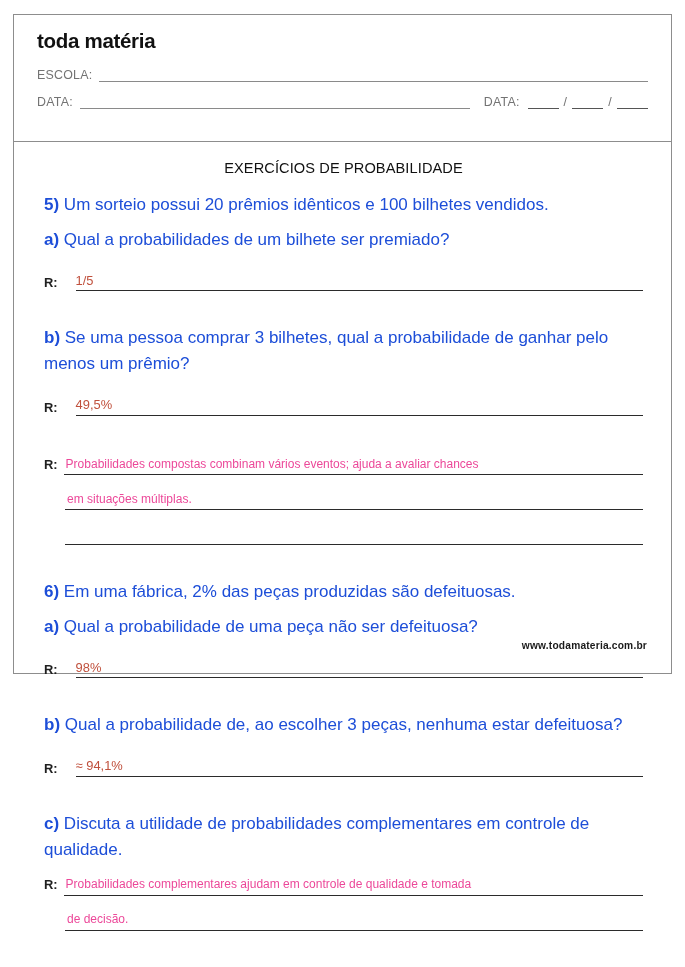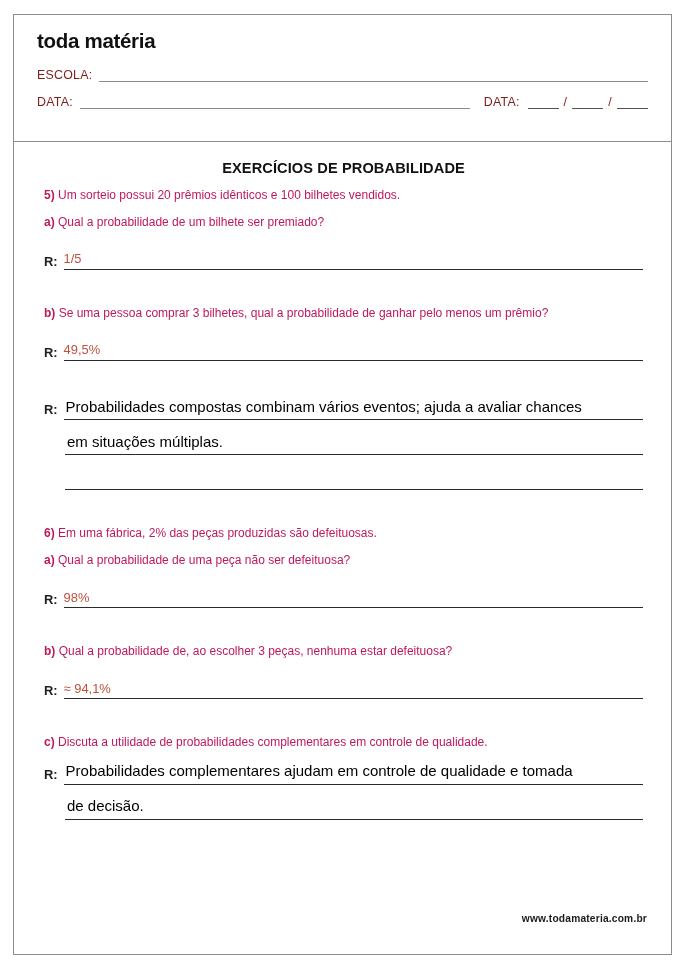--- a/index.html
+++ b/index.html
@@ -13,21 +13,21 @@
     font-family: "Liberation Sans", sans-serif;
     color: #1a1a1a;
     overflow: hidden;
   }
 
   .page {
     position: absolute;
     left: 13px;
     top: 14px;
     width: 659px;
-    height: 941px;
+    height: 660px;
     border: 1px solid #8d8d8d;
     box-sizing: border-box;
     background: #fff;
   }
 
   
   .header {
     border-bottom: 1px solid #8d8d8d;
     height: 127px;
     box-sizing: border-box;
@@ -40,21 +40,21 @@
     color: #111;
     margin: 0 0 16px 0;
     line-height: 1;
   }
   .field-row {
     display: flex;
     align-items: flex-end;
     margin-bottom: 13px;
     font-size: 12.4px;
     letter-spacing: 0.25px;
-    color: #7f1d1d;
+    color: #737373;
   }
   .field-label {
     white-space: nowrap;
     padding-right: 7px;
   }
   .field-rule {
     flex: 1;
     border-bottom: 1px solid #8a8a8a;
     height: 11px;
   }
@@ -78,31 +78,31 @@
     line-height: 1;
   }
 
   
   .content {
     padding: 18px 28px 0 30px;
   }
   .doc-title {
     text-align: center;
     font-size: 14.6px;
-    font-weight: bold;
+    font-weight: normal;
     letter-spacing: 0.1px;
-    margin: 0 0 10px 0;
+    margin: 0 0 16px 0;
     color: #111;
   }
 
   .q-text {
-    font-size: 12px;
+    font-size: 17px;
     line-height: 1.52;
     margin: 0 0 9px 0;
-    color: #be185d;
+    color: #1d4ed8;
     max-width: 580px;
   }
   .q-text .marker { font-weight: bold; }
 
   .spacer-sm { height: 11px; }
   .spacer-md { height: 30px; }
 
   
   .answer-line {
     display: flex;
@@ -116,20 +116,21 @@
     padding-right: 6px;
     line-height: 1.25;
     flex: 0 0 auto;
   }
   .answer-fill {
     flex: 1;
     border-bottom: 1.4px solid #2b2b2b;
     min-height: 17px;
     display: flex;
     align-items: flex-start;
+    margin-left: 12px;
   }
   .answer-value {
     font-size: 12.9px;
     color: #c0503c;
     line-height: 1.3;
     padding-bottom: 1px;
     white-space: nowrap;
   }
 
   
@@ -143,32 +144,32 @@
   .answer-text-rule {
     flex: 1;
     border-bottom: 1.4px solid #2b2b2b;
     min-height: 24px;
     display: flex;
     align-items: flex-end;
     padding-left: 2px;
     box-sizing: border-box;
   }
   .answer-text {
-    font-size: 15px;
-    color: #000000;
+    font-size: 12px;
+    color: #ec4899;
     line-height: 1.35;
     padding-bottom: 2px;
   }
   .answer-row + .answer-row { margin-top: 11px; }
 
   
   .footer {
     position: absolute;
     right: 24px;
-    bottom: 30px;
+    bottom: 22px;
     font-size: 10.2px;
     font-weight: bold;
     letter-spacing: 0.2px;
     color: #1a1a1a;
   }
 </style>
 </head>
 <body>
 
 <div class="page">
@@ -199,21 +200,21 @@
 
     <div class="doc-title">EXERCÍCIOS DE PROBABILIDADE</div>
 
     <p class="q-text">
       <span class="marker">5)</span>
       <span>Um sorteio possui 20 prêmios idênticos e 100 bilhetes vendidos.</span>
     </p>
 
     <p class="q-text">
       <span class="marker">a)</span>
-      <span>Qual a probabilidade de um bilhete ser premiado?</span>
+      <span>Qual a probabilidades de um bilhete ser premiado?</span>
     </p>
     <div class="spacer-sm"></div>
     <div class="answer-line">
       <span class="r-label">R:</span>
       <span class="answer-fill">
         <span class="answer-value">1/5</span>
       </span>
     </div>
 
     <div class="spacer-md"></div>

